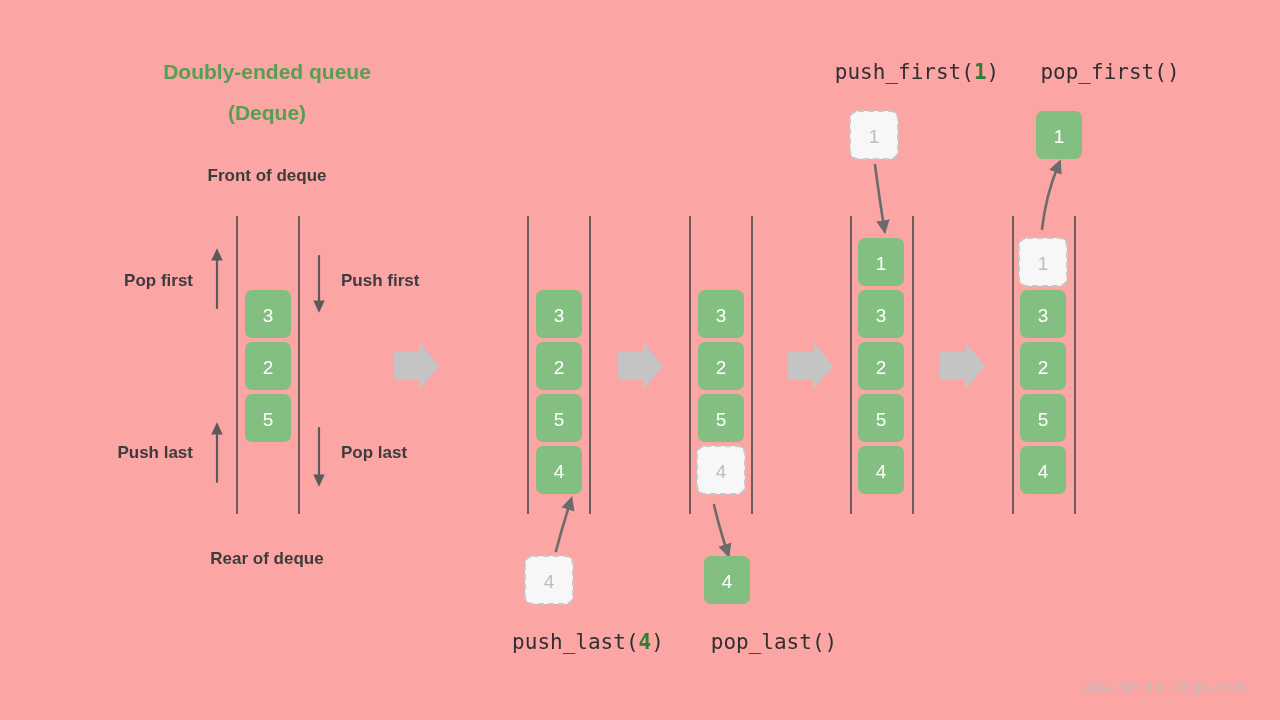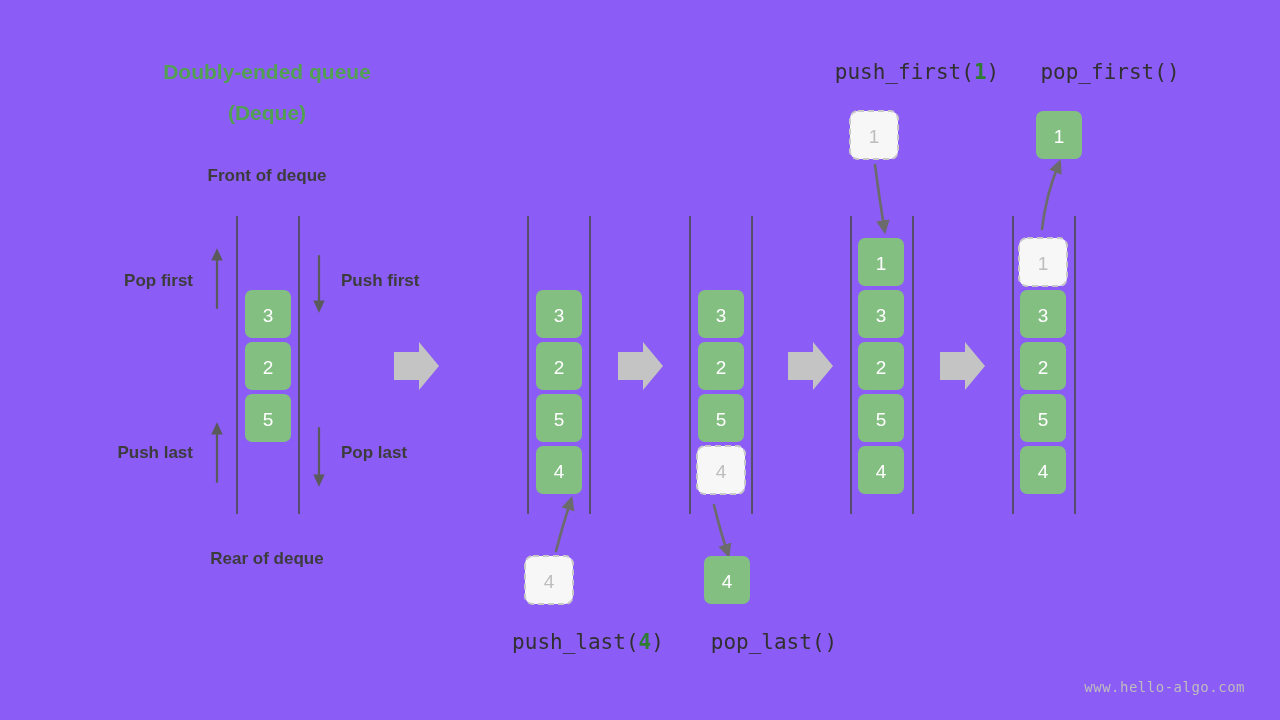--- a/index.html
+++ b/index.html
@@ -11,21 +11,21 @@
   body {
     width: 1280px;
     height: 720px;
     overflow: hidden;
     font-family: "Liberation Sans", sans-serif;
   }
   #stage {
     position: relative;
     width: 1280px;
     height: 720px;
-    background: #8b5cf6;
+    background: #fca5a5;
   }
   svg#diagram {
     position: absolute;
     left: 0;
     top: 0;
     width: 1280px;
     height: 720px;
     display: block;
   }
   .title-text {

